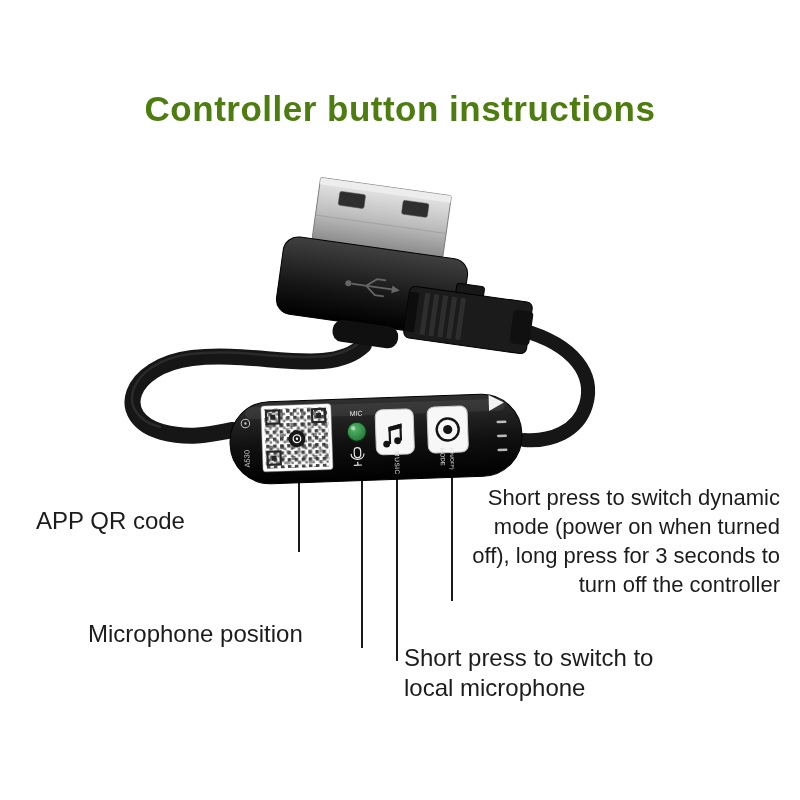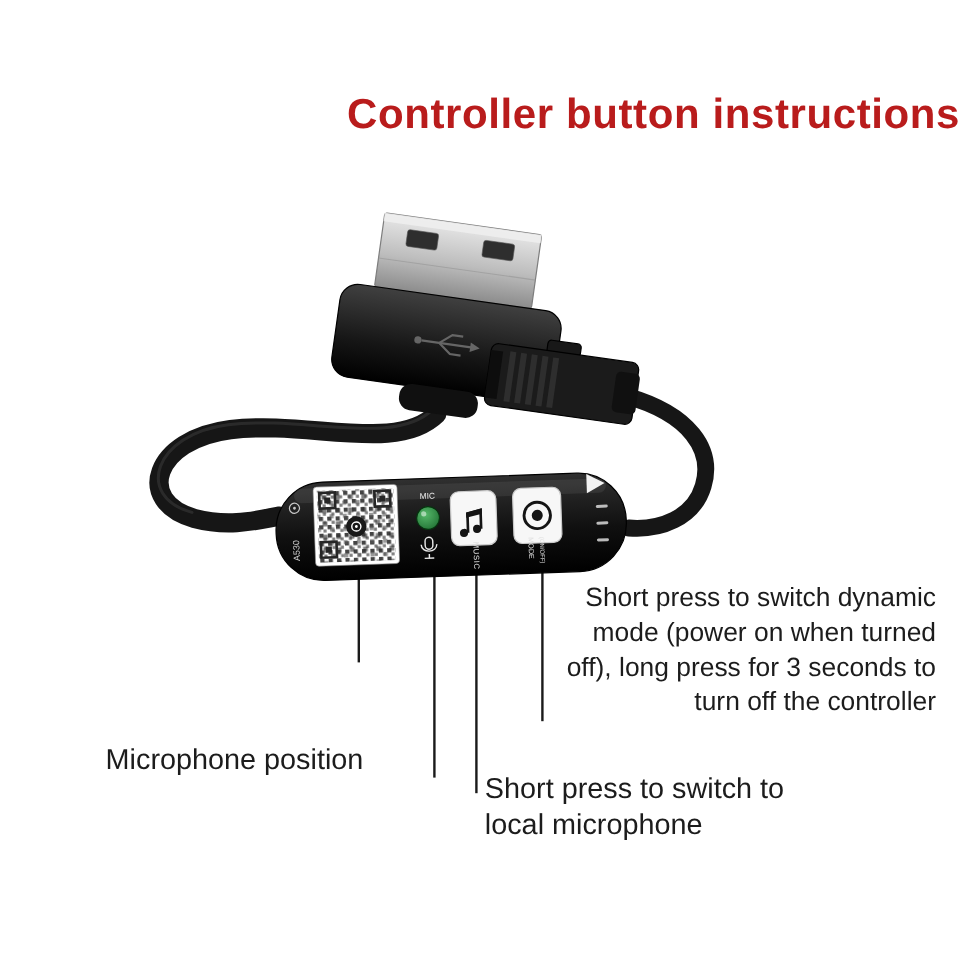--- a/index.html
+++ b/index.html
@@ -1,19 +1,19 @@
 <!DOCTYPE html>
 <html><head>
 <meta charset="utf-8">
 <style>
   html,body{margin:0;padding:0;background:#fff;}
   body{width:800px;height:800px;font-family:"Liberation Sans",sans-serif;}
   .canvas{position:relative;width:800px;height:800px;background:#ffffff;overflow:hidden;}
-  .title{position:absolute;top:76px;left:0;width:100%;margin:0;text-align:right;
-         font-size:35px;font-weight:bold;color:#b91c1c;letter-spacing:.5px;}
+  .title{position:absolute;top:89px;left:0;width:100%;margin:0;text-align:center;
+         font-size:35px;font-weight:bold;color:#4d7c0f;letter-spacing:.5px;}
   .device-svg{position:absolute;left:0;top:0;width:800px;height:800px;}
   svg text{font-family:"Liberation Sans",sans-serif;}
   .ann{position:absolute;color:#1c1c1c;font-size:24px;line-height:30px;}
   .ann-qr{left:36px;top:506px;}
   .ann-mic{left:88px;top:619px;}
   .ann-music{left:404px;top:643px;width:258px;}
   .ann-mode{left:464px;top:483px;width:316px;font-size:22px;line-height:29px;text-align:right;}
 </style>
 </head>
 <body>
@@ -148,17 +148,18 @@
 
       <polygon points="490,399 490,415 505,407" fill="#f2f2f2"></polygon>
       <g fill="#cfcfcf" opacity=".9">
         <rect x="497" y="425" width="10" height="2.5" rx="1.2"></rect>
         <rect x="497" y="439" width="10" height="2.5" rx="1.2"></rect>
         <rect x="497" y="453" width="10" height="2.5" rx="1.2"></rect>
       </g>
     </g>
   </svg>
 
+  <div class="ann ann-qr">APP QR code</div>
   <div class="ann ann-mic">Microphone position</div>
   <div class="ann ann-music">Short press to switch to local microphone</div>
   <div class="ann ann-mode">Short press to switch dynamic mode (power on when turned off), long press for 3 seconds to turn off the controller</div>
 
 </div>
 
 </body></html>

